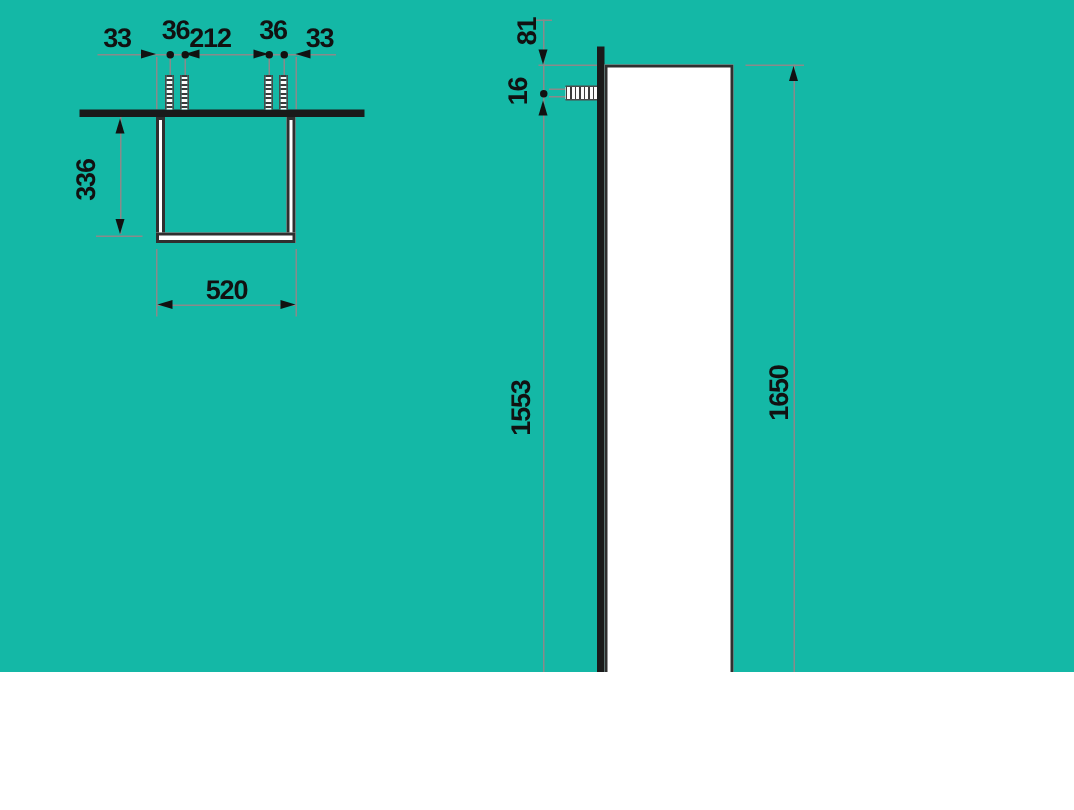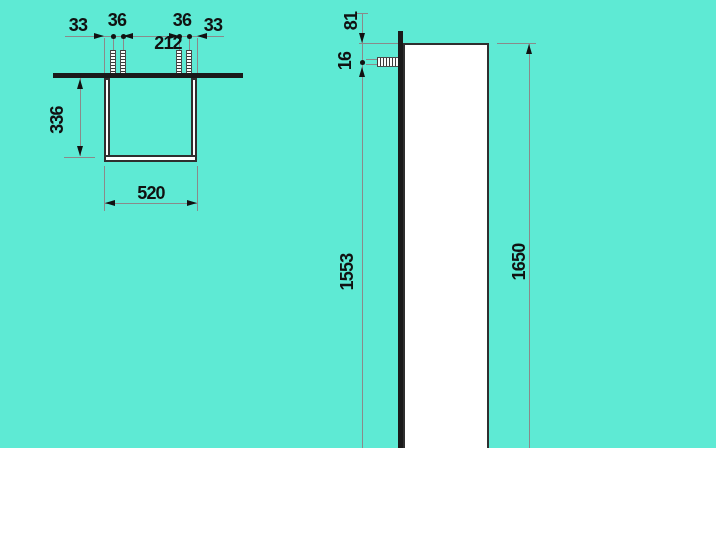--- a/index.html
+++ b/index.html
@@ -1,16 +1,16 @@
 <!DOCTYPE html>
 <html><head>
 <meta charset="utf-8">
 <style>
   html,body{margin:0;padding:0;background:#fff;}
-  #canvas{position:relative;width:716px;height:448px;background:#5eead4;overflow:hidden;
+  #canvas{position:relative;width:716px;height:448px;background:#14b8a6;overflow:hidden;
           font-family:"Liberation Sans",sans-serif;}
   .h{position:absolute;height:1px;background:#8a8a8a;}
   .v{position:absolute;width:1px;background:#8a8a8a;}
   .bar{position:absolute;background:#1a1a1a;}
   .box{position:absolute;background:#fff;border:2px solid #2f2f2f;box-sizing:border-box;}
   .thinbox{position:absolute;background:#fff;border:2px solid #2f2f2f;box-sizing:border-box;}
   .lbl{position:absolute;font-weight:700;font-size:18px;line-height:1;color:#111;
        white-space:nowrap;letter-spacing:-0.8px;transform:translate(-50%,-50%);}
   .rot{transform:translate(-50%,-50%) rotate(-90deg);}
   .dot{position:absolute;width:5px;height:5px;border-radius:50%;background:#111;}
@@ -46,21 +46,21 @@
     <div class="dot" style="left:176.5px;top:33.5px;"></div>
     <div class="dot" style="left:186.5px;top:33.5px;"></div>
 
     <div class="arr right" style="left:94px;top:32.5px;"></div>
     <div class="arr left" style="left:123px;top:32.5px;"></div>
     <div class="arr right" style="left:169px;top:32.5px;"></div>
     <div class="arr left" style="left:197px;top:32.5px;"></div>
 
     <div class="lbl" style="left:78px;top:25px;">33</div>
     <div class="lbl" style="left:117px;top:20px;">36</div>
-    <div class="lbl" style="left:140px;top:43px;margin-left:28px;">212</div>
+    <div class="lbl" style="left:140px;top:25px;">212</div>
     <div class="lbl" style="left:182px;top:20px;">36</div>
     <div class="lbl" style="left:213px;top:25px;">33</div>
 
     <div class="bar" style="left:53px;top:73px;width:190px;height:5px;"></div>
 
     <div class="screwV" style="left:110px;top:50px;height:23px;"></div>
     <div class="screwV" style="left:120px;top:50px;height:23px;"></div>
     <div class="screwV" style="left:176px;top:50px;height:23px;"></div>
     <div class="screwV" style="left:186px;top:50px;height:23px;"></div>
 

